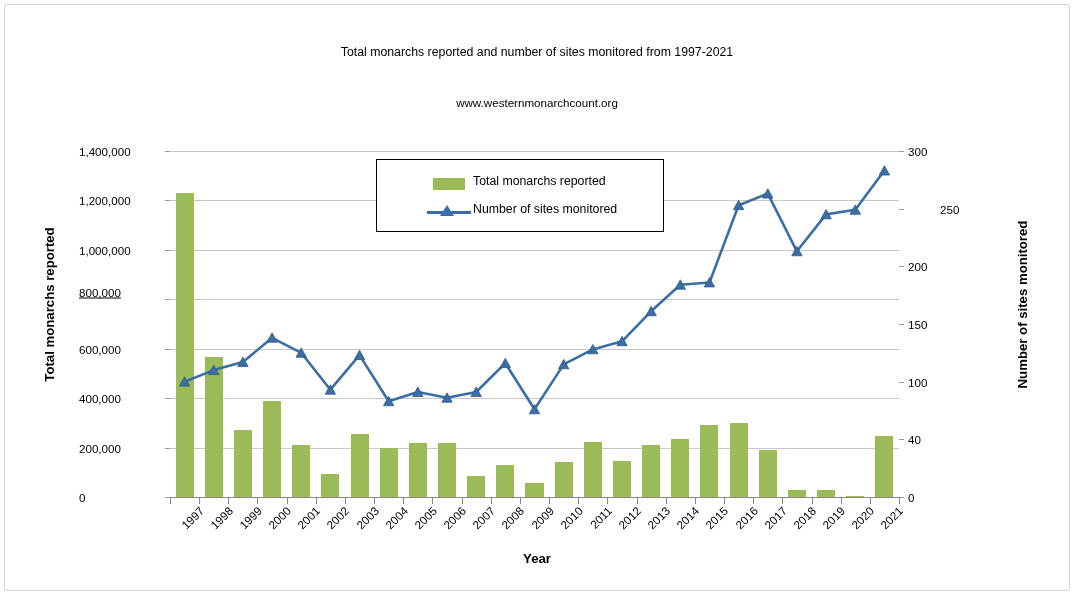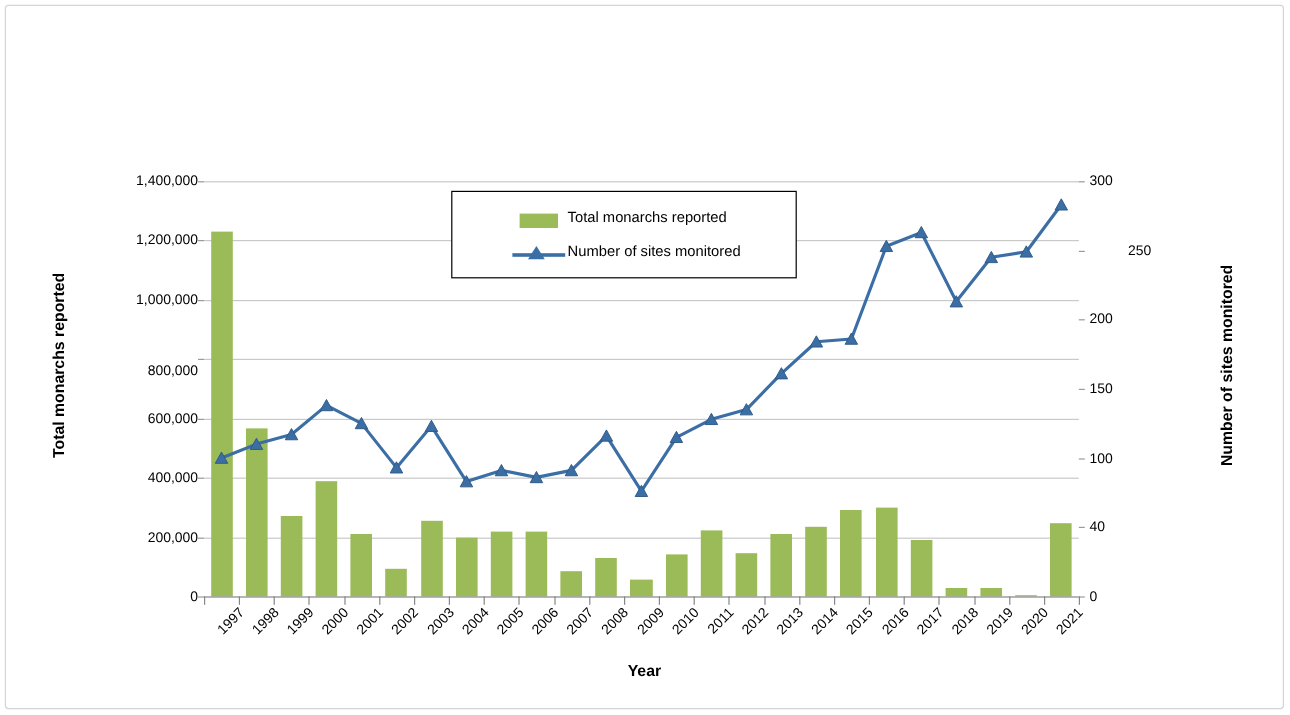--- a/index.html
+++ b/index.html
@@ -22,21 +22,21 @@
   #x-title{position:absolute;left:0;right:0;top:546px;text-align:center;font-size:13.2px;font-weight:bold;color:#000;}
 
   
   #plot{position:absolute;left:165px;top:146px;width:729px;height:346px;}
   .gridline{position:absolute;left:0;width:100%;height:1px;background:#c9c9c9;}
   #axis-baseline{position:absolute;left:0;top:346px;width:100%;height:1px;background:#868686;}
 
   .tick-left{position:absolute;width:5px;height:1px;background:#9a9a9a;left:-5px;}
   .tick-right{position:absolute;width:5px;height:1px;background:#9a9a9a;left:729px;}
 
-  .ylabel-left{position:absolute;right:0;width:86px;text-align:right;font-size:11.6px;color:#000;
+  .ylabel-left{position:absolute;right:0;width:86px;font-size:11.6px;color:#000;
       transform:translateY(-50%);}
   #y-left-labels{position:absolute;left:66px;top:146px;width:94px;height:346px;}
   .ylabel-right{position:absolute;left:0;width:44px;text-align:left;font-size:11.6px;color:#000;
       transform:translateY(-50%);}
   #y-right-labels{position:absolute;left:903px;top:146px;width:50px;height:346px;}
 
   
   #bars{position:absolute;left:0;top:0;width:100%;height:346px;}
   .bar{position:absolute;bottom:0;background:#9BBB59;}
 
@@ -58,30 +58,32 @@
   #legend-line{position:absolute;left:50px;top:11px;width:44px;height:3px;background:#3B6EA5;}
   #legend-marker{position:absolute;left:63px;top:5px;width:0;height:0;
       border-left:7px solid transparent;border-right:7px solid transparent;border-bottom:11px solid #3B6EA5;}
 </style>
 </head>
 <body>
 
 <div id="page">
   <div id="frame">
 
+    <div class="title" id="chart-subtitle">Total monarchs reported and number of sites monitored from 1997-2021</div>
+    <div class="title" id="credit-url">www.westernmonarchcount.org</div>
 
     <div id="y-left-title">Total monarchs reported</div>
     <div id="y-right-title">Number of sites monitored</div>
     <div id="x-title">Year</div>
 
     <div id="y-left-labels">
         <div class="ylabel-left" style="top: 0px;">1,400,000</div>
         <div class="ylabel-left" style="top: 49.4286px;">1,200,000</div>
         <div class="ylabel-left" style="top: 98.8571px;">1,000,000</div>
-        <div class="ylabel-left" style="top: 158px;">800,000</div>
+        <div class="ylabel-left" style="top: 141px; text-decoration: underline;">800,000</div>
         <div class="ylabel-left" style="top: 197.714px;">600,000</div>
         <div class="ylabel-left" style="top: 247.143px;">400,000</div>
         <div class="ylabel-left" style="top: 296.571px;">200,000</div>
         <div class="ylabel-left" style="top: 346px;">0</div>
       </div>
     <div id="y-right-labels">
         <div class="ylabel-right" style="top: 0px;">300</div>
         <div class="ylabel-right" style="top: 57.6667px; margin-left: 32px;">250</div>
         <div class="ylabel-right" style="top: 115.333px;">200</div>
         <div class="ylabel-right" style="top: 173px;">150</div>

